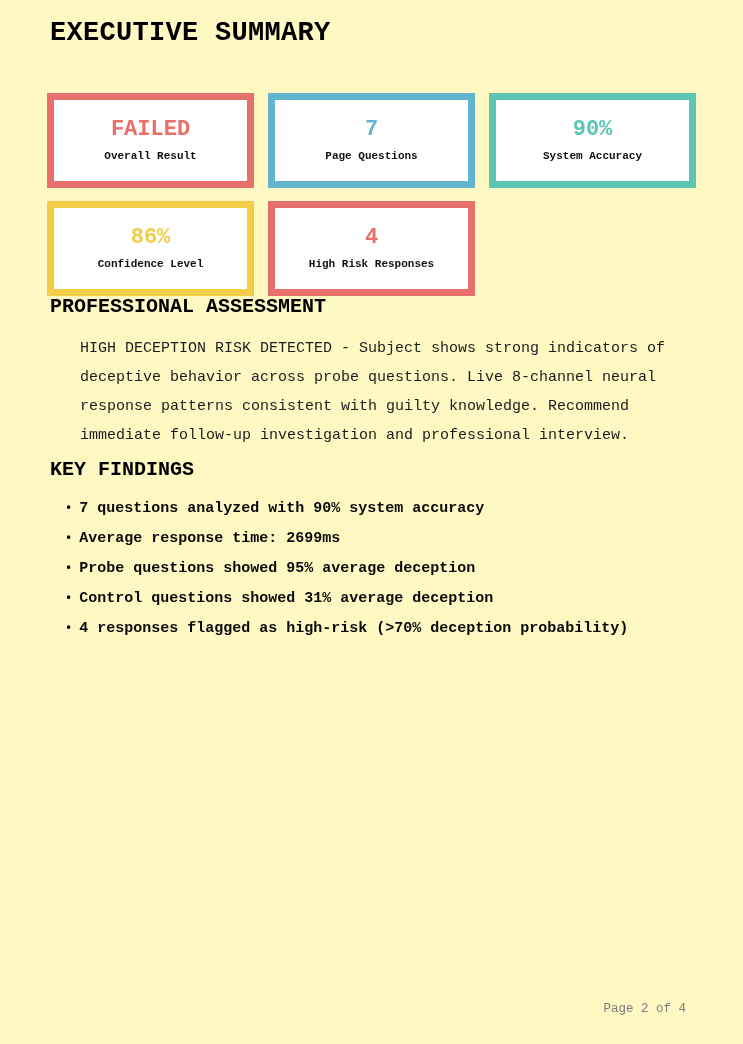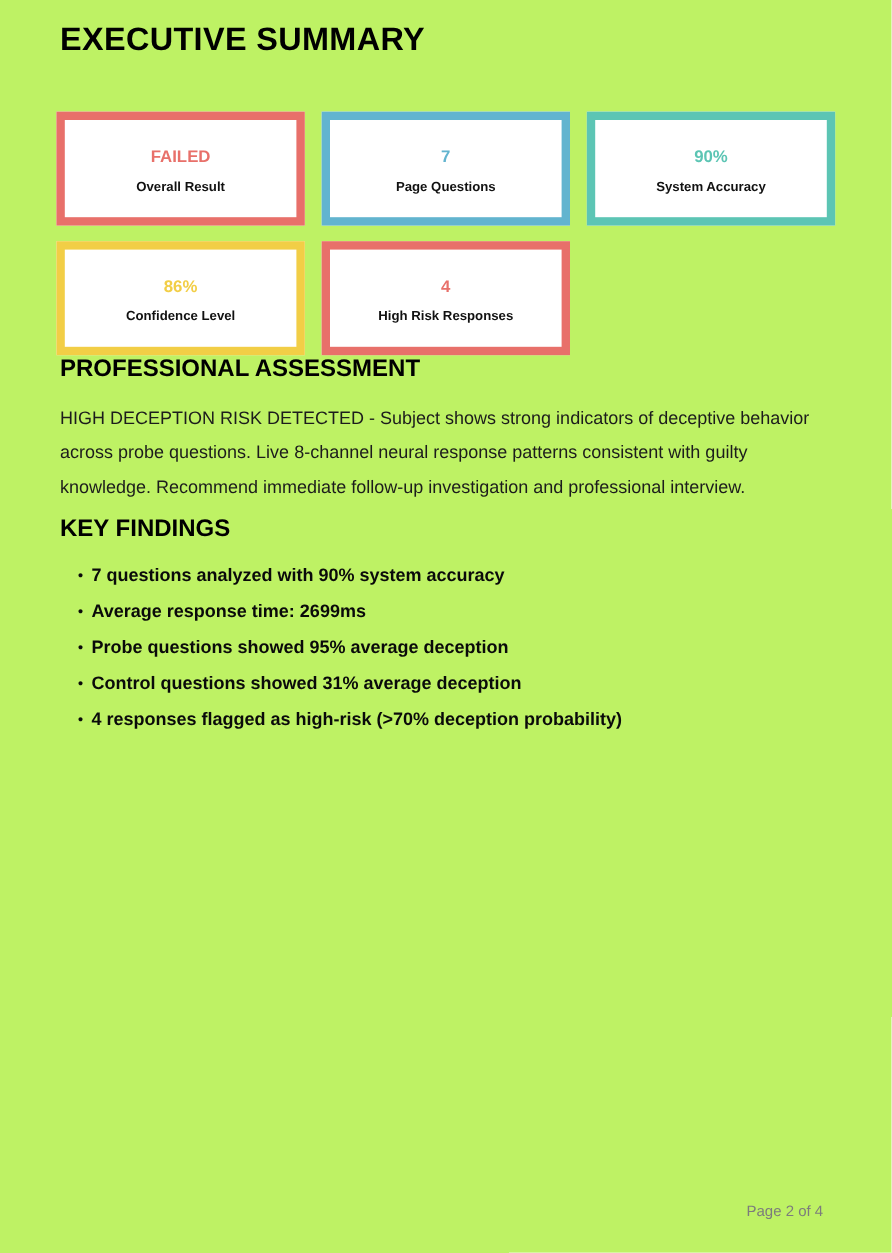--- a/index.html
+++ b/index.html
@@ -1,21 +1,21 @@
 <!DOCTYPE html>
 <html><head>
 <meta charset="utf-8">
 <style>
   html, body { margin: 0; padding: 0; background: #ffffff; }
   .page {
     position: relative;
     width: 743px;
     height: 1044px;
-    background: #bef264;
-    font-family: Liberation Sans, sans-serif;
+    background: #fef9c3;
+    font-family: Liberation Mono, monospace;
     color: #000;
     overflow: hidden;
     box-sizing: border-box;
   }
   .title {
     margin: 18px 50px 0 50px;
     font-size: 27px;
     line-height: 30px;
     font-weight: bold;
     letter-spacing: 0.3px;
@@ -33,40 +33,40 @@
     height: 95px;
     border: 7px solid #ccc;
     background: #fff;
     display: flex;
     flex-direction: column;
     align-items: center;
     justify-content: center;
     gap: 7px;
   }
   .card-value {
-    font-size: 14px;
+    font-size: 22px;
     font-weight: bold;
     line-height: 24px;
   }
   .card-label {
     font-size: 11px;
     font-weight: bold;
     color: #111;
     line-height: 15px;
   }
   .section-heading {
     margin: 0 50px;
     font-size: 20px;
     line-height: 22px;
     font-weight: bold;
     color: #000;
   }
   .assessment-heading { }
   .assessment-body {
-    margin: 16px 47px 0 50px;
+    margin: 16px 47px 0 80px;
     font-size: 15px;
     line-height: 29px;
     color: #1c1c1c;
   }
   .findings-heading { margin-top: 9px; }
   .findings-list {
     margin: 18px 47px 0 65px;
     padding: 0;
     list-style: none;
   }

